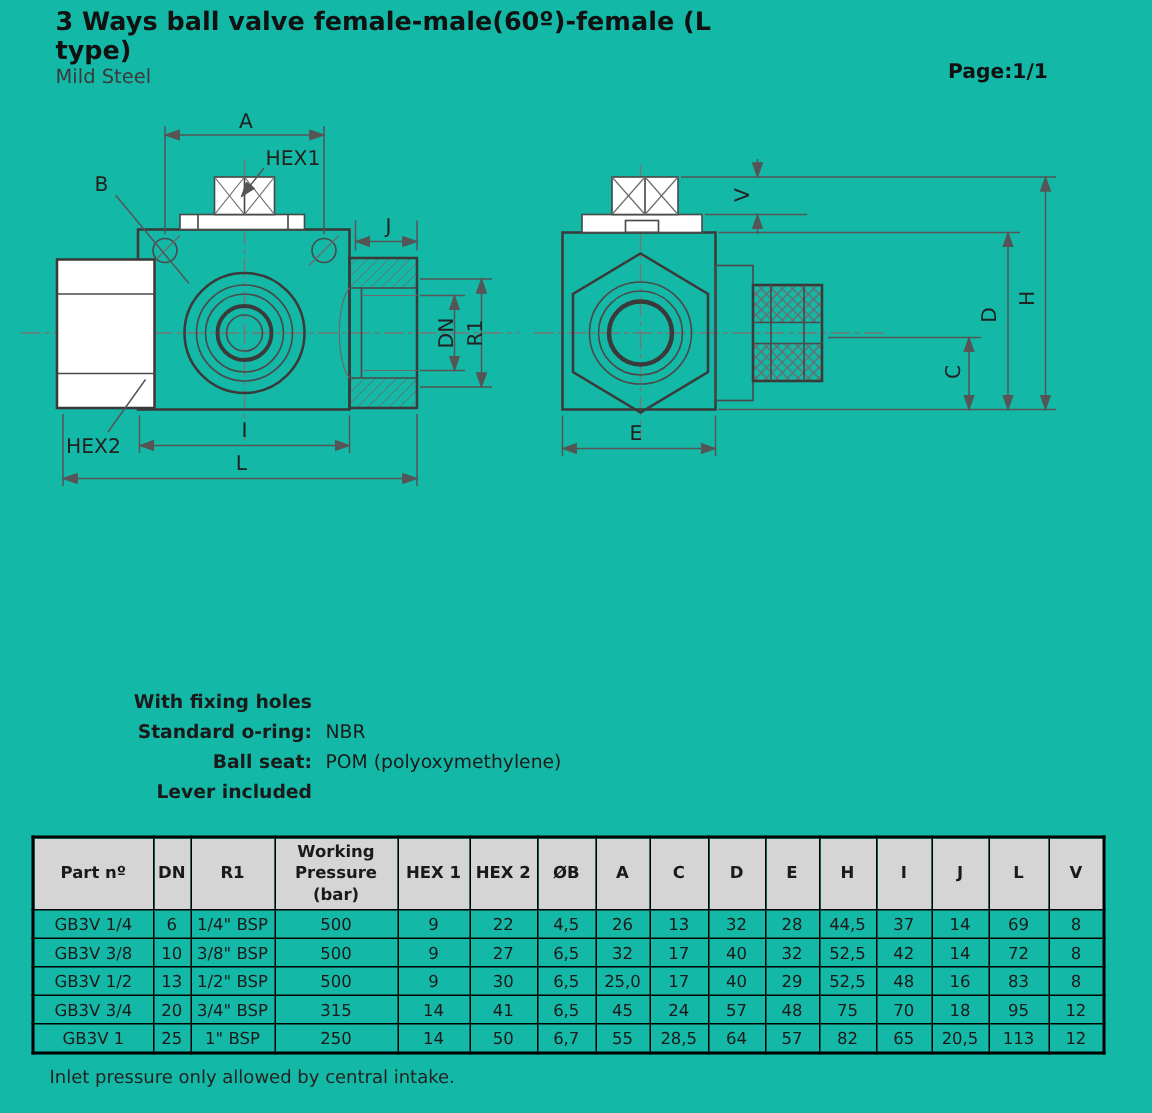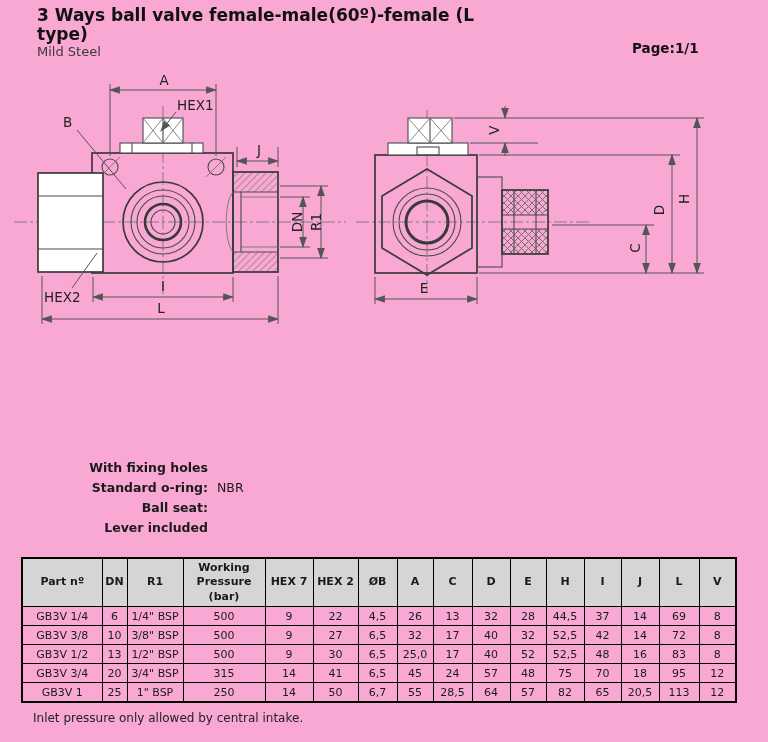--- a/index.html
+++ b/index.html
@@ -1,16 +1,16 @@
 <!DOCTYPE html>
 <html><head>
 <meta charset="utf-8">
 <style>
   html,body{margin:0;padding:0;background:#fff;}
-  .page{position:relative;width:768px;height:742px;background:#f9a8d4;overflow:hidden;
+  .page{position:relative;width:768px;height:742px;background:#14b8a6;overflow:hidden;
         font-family:"DejaVu Sans",sans-serif;color:#1a1a1a;}
   .title{position:absolute;left:37px;top:6px;width:452px;font-size:17px;font-weight:bold;
          line-height:19px;color:#111;}
   .subtitle{position:absolute;left:37px;top:44px;font-size:13px;color:#3a3a3a;}
   .pagebox{position:absolute;left:632px;top:40px;font-size:13.5px;font-weight:bold;color:#111;}
   .pagebox .pv{}
   .drawing{position:absolute;left:0;top:70px;}
   .specs{position:absolute;left:0;top:458px;font-size:12.5px;}
   .specrow{display:flex;height:20px;line-height:20px;}
   .speclabel{width:208px;text-align:right;font-weight:bold;}
@@ -234,20 +234,21 @@
     <div class="specrow">
       <div class="speclabel">With fixing holes</div>
       <div class="specvalue"></div>
     </div>
     <div class="specrow">
       <div class="speclabel">Standard o-ring:</div>
       <div class="specvalue">NBR</div>
     </div>
     <div class="specrow">
       <div class="speclabel">Ball seat:</div>
+      <div class="specvalue">POM (polyoxymethylene)</div>
     </div>
     <div class="specrow">
       <div class="speclabel">Lever included</div>
       <div class="specvalue"></div>
     </div>
   </div>
 
   <div class="tablewrap">
     <table class="spec">
         <colgroup>
@@ -267,21 +268,21 @@
           <col style="width: 38px;">
           <col style="width: 40px;">
           <col style="width: 37px;">
         </colgroup>
         <thead>
           <tr>
             <th>Part nº</th>
             <th>DN</th>
             <th>R1</th>
             <th>Working Pressure (bar)</th>
-            <th>HEX 7</th>
+            <th>HEX 1</th>
             <th>HEX 2</th>
             <th>ØB</th>
             <th>A</th>
             <th>C</th>
             <th>D</th>
             <th>E</th>
             <th>H</th>
             <th>I</th>
             <th>J</th>
             <th>L</th>
@@ -329,21 +330,21 @@
             <td class="partno">GB3V 1/2</td>
             <td>13</td>
             <td>1/2" BSP</td>
             <td>500</td>
             <td>9</td>
             <td>30</td>
             <td>6,5</td>
             <td>25,0</td>
             <td>17</td>
             <td>40</td>
-            <td>52</td>
+            <td>29</td>
             <td>52,5</td>
             <td>48</td>
             <td>16</td>
             <td>83</td>
             <td>8</td>
           </tr>
           <tr>
             <td class="partno">GB3V 3/4</td>
             <td>20</td>
             <td>3/4" BSP</td>

